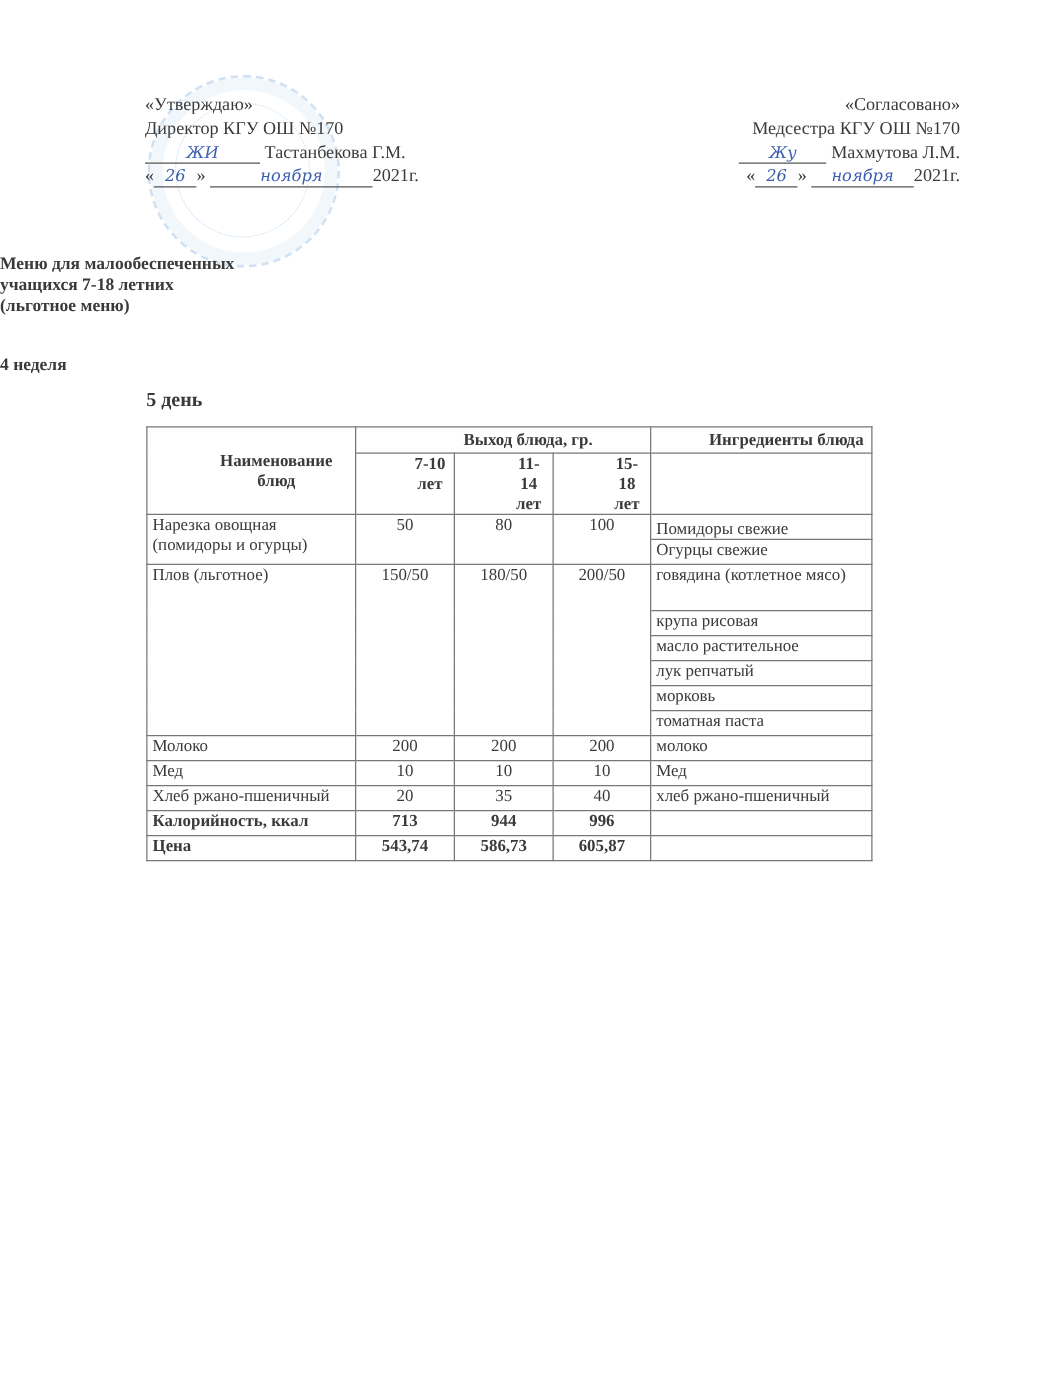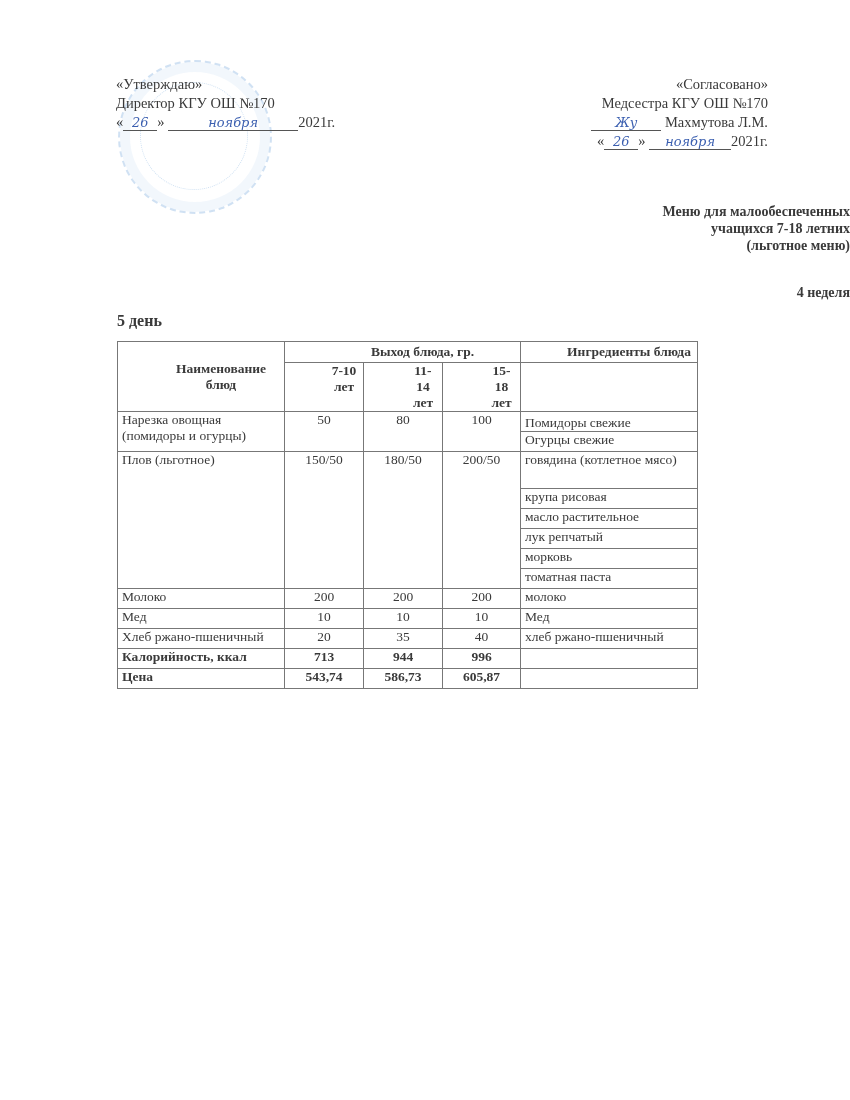--- a/index.html
+++ b/index.html
@@ -6,40 +6,44 @@
   body { width:850px; height:1100px; position:relative; overflow:hidden;
          font-family:"Liberation Serif", serif; color:#3a3a3a; font-size:14px; }
   .stamp { position:absolute; left:118px; top:60px; width:150px; height:150px; border-radius:50%;
            border:2px dashed rgba(120,170,220,0.35); box-shadow: inset 0 0 0 10px rgba(150,190,230,0.12);}
   .stamp2 { position:absolute; left:140px; top:82px; width:106px; height:106px; border-radius:50%;
            border:1px dotted rgba(120,170,220,0.35);}
   .left-block { position:absolute; left:116px; top:75px; line-height:19px; font-size:14.5px; }
   .right-block { position:absolute; right:82px; top:75px; line-height:19px; font-size:14.5px; text-align:right; }
   .sig { display:inline-block; border-bottom:1px solid #555; color:#3b5fb0; font-style:italic;
          font-family:"DejaVu Serif", serif; font-size:13px; text-align:center; line-height:14px; }
-  .title { position:absolute; left:0; width:850px; top:203px; text-align:right; font-weight:bold;
+  .title { position:absolute; left:0; width:850px; top:203px; text-align:left; font-weight:bold;
            font-size:14px; line-height:17px; }
-  .week { position:absolute; left:0; width:850px; top:285px; text-align:right; font-weight:bold; font-size:14px; }
+  .week { position:absolute; left:0; width:850px; top:285px; text-align:left; font-weight:bold; font-size:14px; }
   .day { position:absolute; left:117px; top:312px; font-weight:bold; font-size:16px; }
   table { position:absolute; left:117px; top:341px; border-collapse:collapse; font-size:13.5px; }
   td, th { border:1px solid #777; padding:0 4px; line-height:16px; vertical-align:top; }
   th { font-weight:bold; text-align:center;padding-left:44px; }
   .num { text-align:center; }
   .b { font-weight:bold; }
   .ing { height:19px; }
 </style>
 </head>
 <body>
 
 <div class="stamp"></div>
 <div class="stamp2"></div>
 
 <div class="left-block">
   <div>«Утверждаю»</div>
   <div>Директор КГУ ОШ №170</div>
+  <div>
+    <span class="sig" style="width:92px">ЖИ</span>
+    <span>Тастанбекова Г.М.</span>
+  </div>
   <div>«<span class="sig" style="width:34px">26</span>» <span class="sig" style="width:130px">ноября</span><span>2021г.</span></div>
 </div>
 
 <div class="right-block">
   <div>«Согласовано»</div>
   <div>Медсестра КГУ ОШ №170</div>
   <div>
     <span class="sig" style="width:70px">Жу</span>
     <span>Махмутова Л.М.</span>
   </div>

